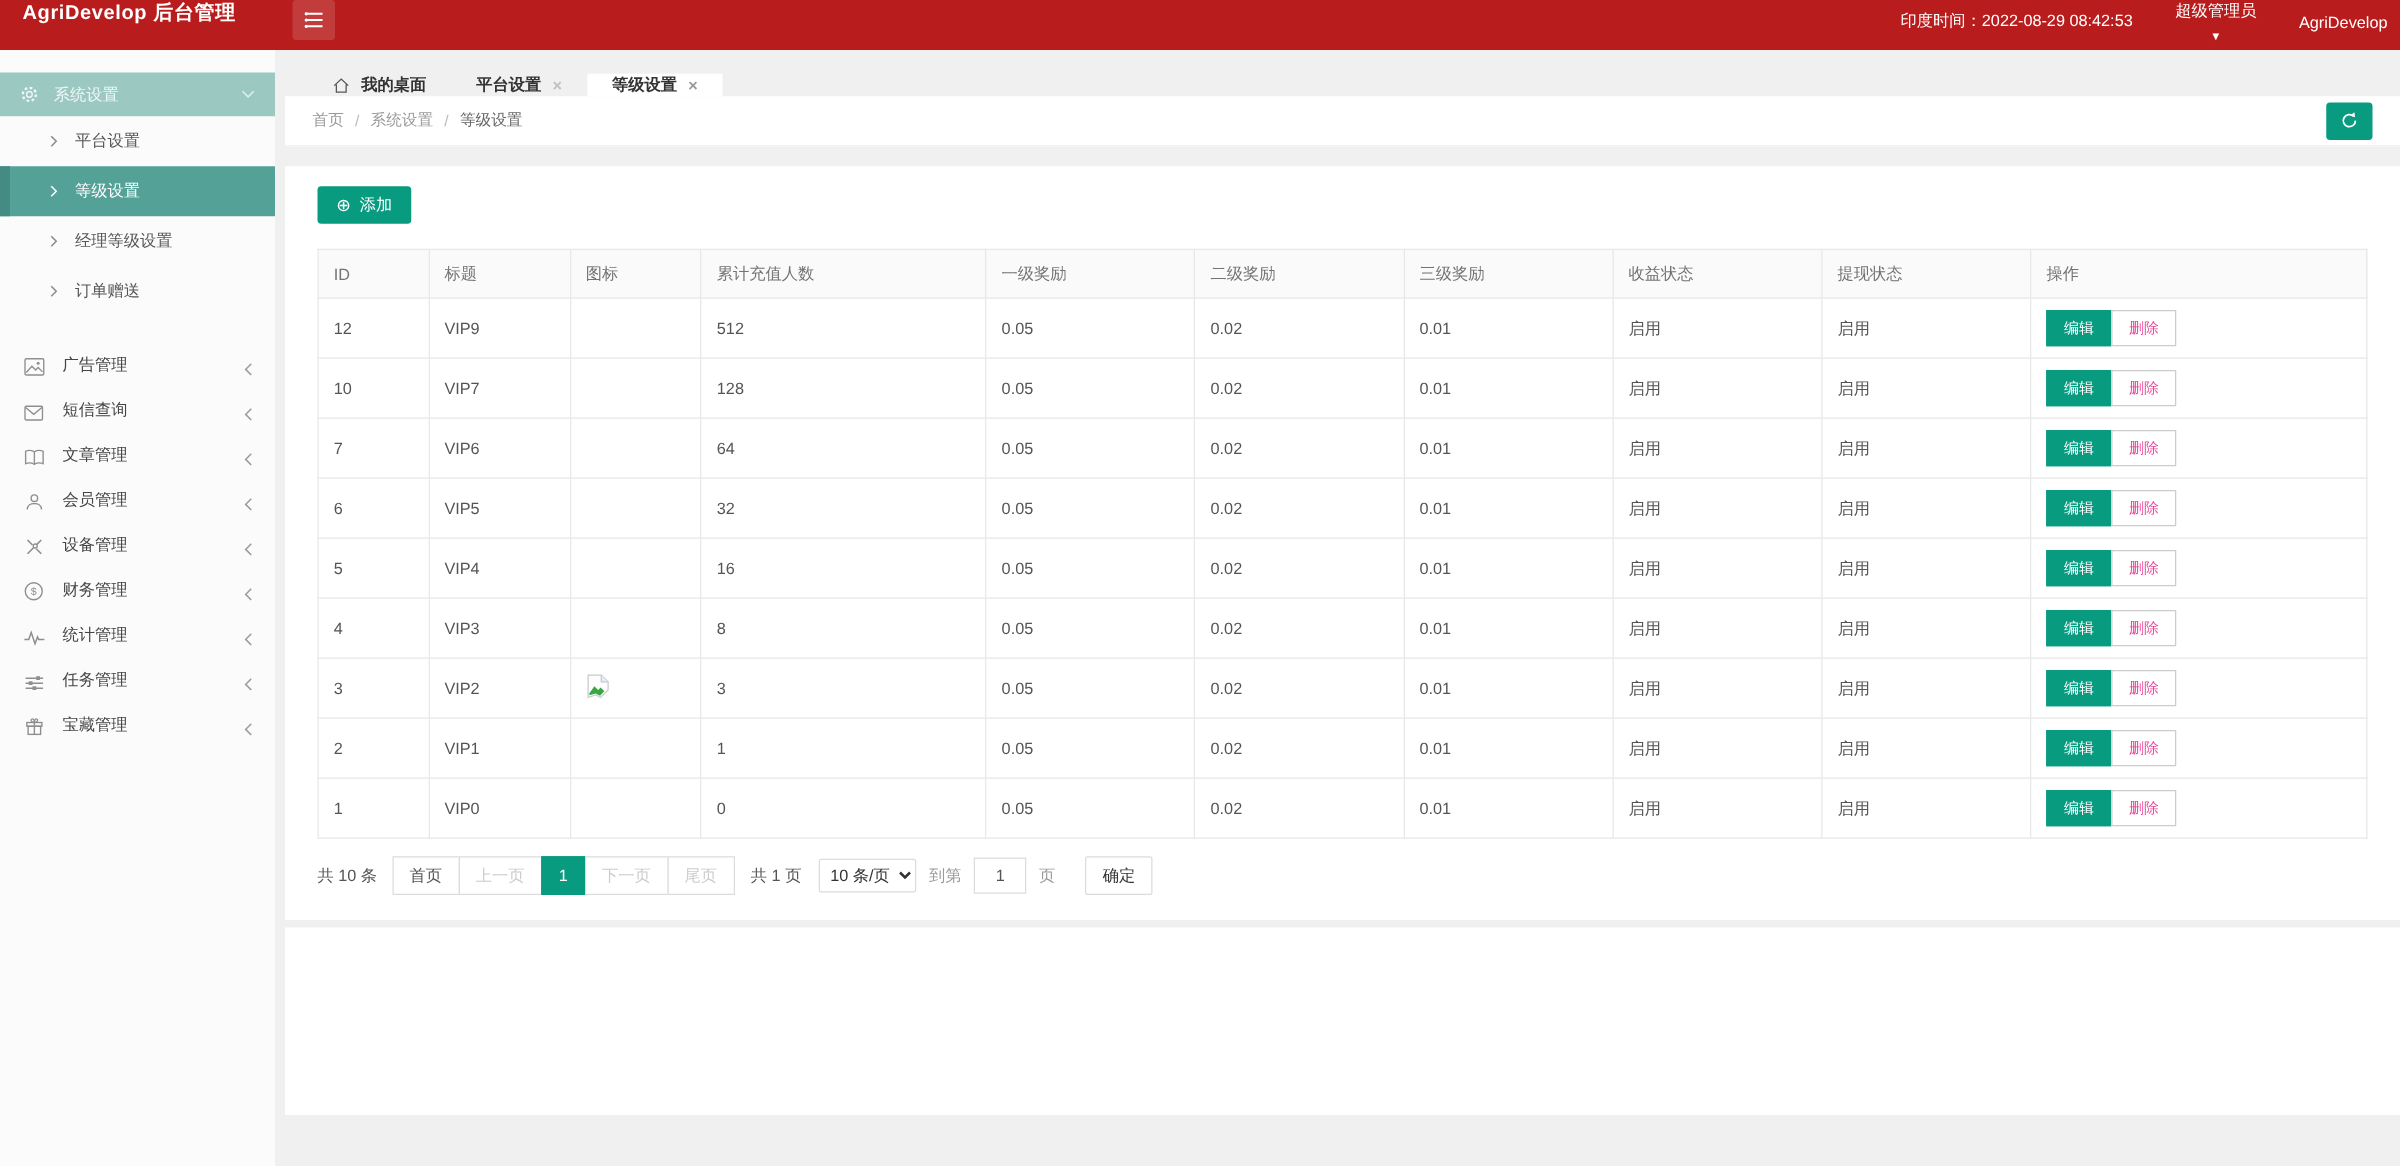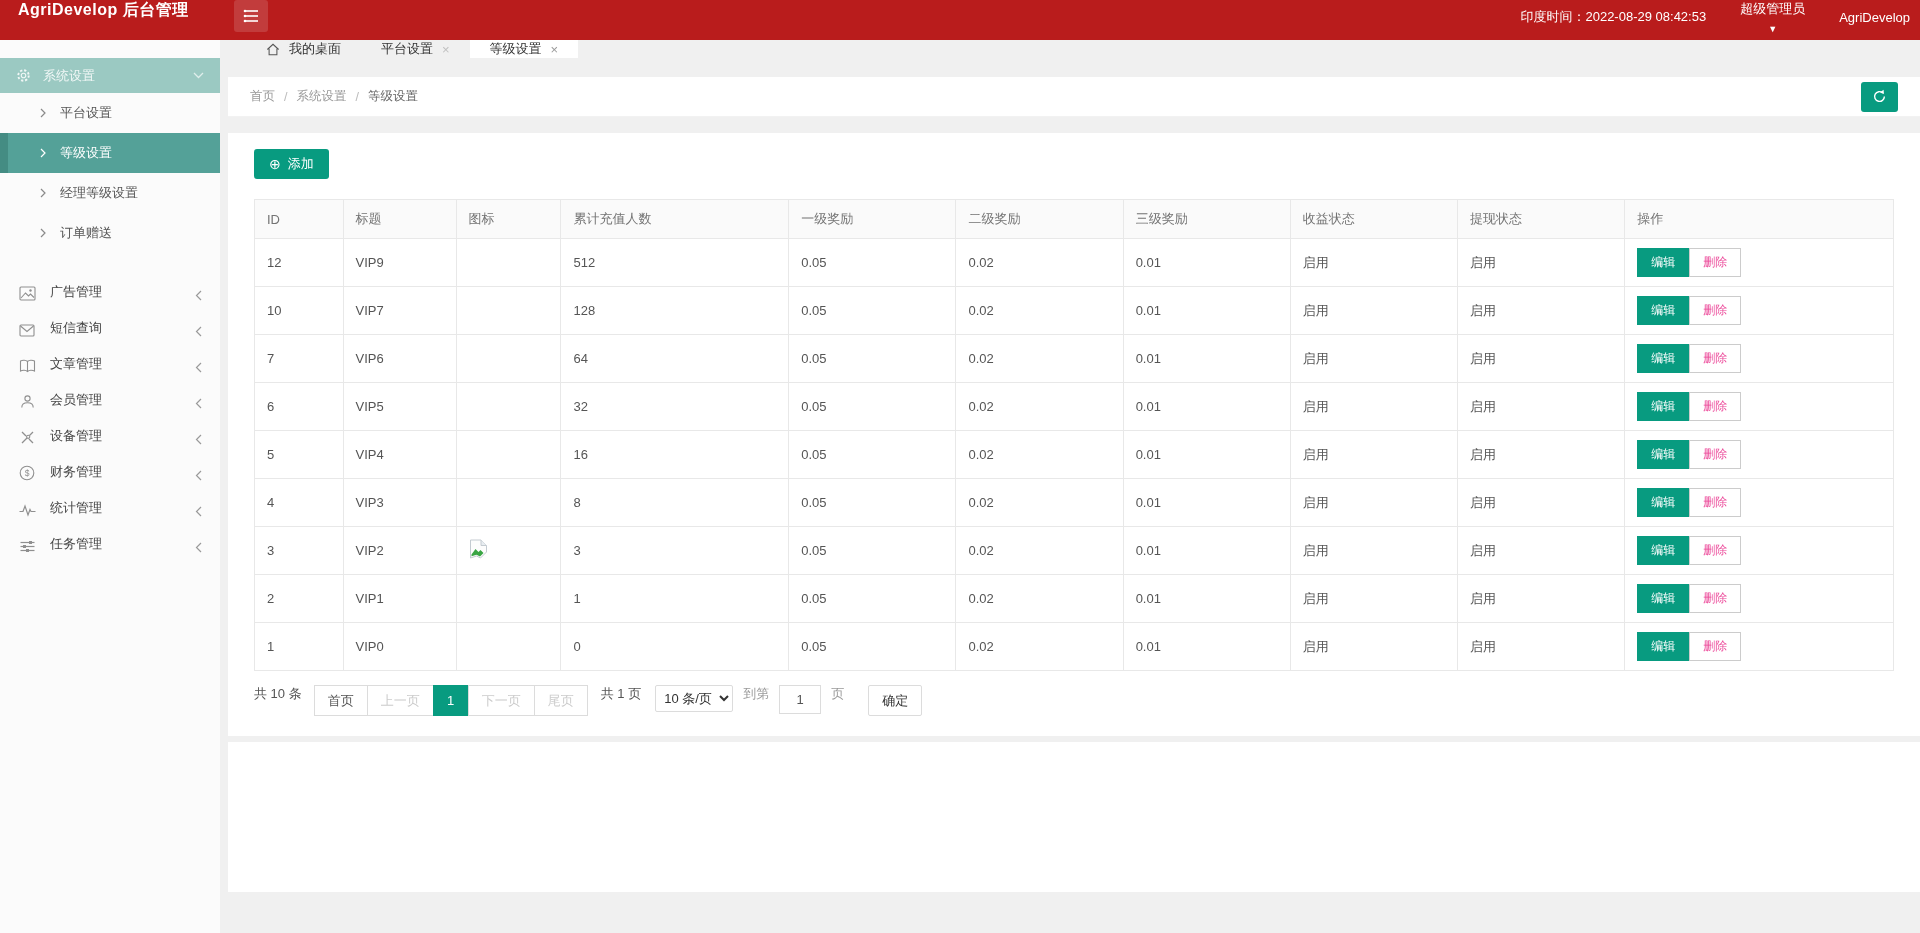--- a/index.html
+++ b/index.html
@@ -27,21 +27,21 @@
   .submenu .sub-item .arrow { color:#8a8a8a; display:flex; }
   .submenu .sub-item.active { background:#54a198; color:#fff; border-left:8px solid #448c83; padding-left:32px; }
   .submenu .sub-item.active .arrow { color:#fff; }
   .side-items { margin-top:12px; }
   .side-item { height:36px; display:flex; align-items:flex-end; gap:14px; padding:0 18px; color:#444; cursor:pointer; }
   .side-item .icon { width:18px; display:flex; justify-content:center; }
   .side-item .chev { margin-left:auto; color:#9a9a9a; display:flex; }
 
   
   .main { flex:1; display:flex; flex-direction:column; padding-left:8px; min-width:0; }
-  .tabbar { height:37px; background:#f0f0f0; display:flex; align-items:flex-start; padding-left:18px; }
+  .tabbar { height:37px; background:#f0f0f0; display:flex; align-items:flex-end; padding-left:18px;font-weight:bold; }
   .tab { display:flex; align-items:center; gap:9px; padding:0 20px; color:#333; cursor:pointer; white-space:nowrap; }
   .tab.active { background:#fff; }
   .tab .close { color:#c0c0c0; font-size:13px; line-height:1; }
   .tab.active .close { color:#9a9a9a; }
 
   .crumb-row { height:40px; background:#fff; display:flex; align-items:center; padding:0 22px; color:#999; font-size:12.5px; border-bottom:1px solid #f2f2f2; }
   .crumb-row .sep { margin:0 9px; color:#bbb; }
   .crumb-row .crumb:last-child { color:#666; }
   .refresh-btn { margin-left:auto; width:37px; height:30px; background:#089b80; border-radius:3px; display:flex; align-items:center; justify-content:center; cursor:pointer; }
 
@@ -52,21 +52,21 @@
   .add-btn .plus { font-size:14px; line-height:1; }
 
   table.grid { width:100%; border-collapse:collapse; margin-top:20px; table-layout:fixed; }
   table.grid th { background:#fafafa; font-weight:normal; color:#737373; text-align:left; padding:10px 12px; border:1px solid #e8e8e8; font-size:13px; }
   table.grid td { padding:9px 12px; border:1px solid #e8e8e8; color:#555; font-size:13px; height:41px; }
   td.status { color:#6fc37f; cursor:pointer; }
   .op-group { display:inline-flex; }
   .btn-edit { background:#089b80; border:1px solid #089b80; color:#fff; padding:5px 13px; font-size:12px; cursor:pointer; }
   .btn-del  { background:#fff; border:1px solid #ccc; color:#ec4899; padding:5px 13px; font-size:12px; cursor:pointer; }
 
-  .pager { display:flex; align-items:flex-start; margin-top:14px; gap:0; font-size:13px; color:#555; }
+  .pager { display:flex; align-items:center; margin-top:14px; gap:0; font-size:13px; color:#555; }
   .pager .total { margin-right:12px; }
   .pg-btn { height:31px; min-width:48px; padding:0 13px; background:#fff; border:1px solid #dcdcdc; display:inline-flex; align-items:center; justify-content:center; color:#555; cursor:pointer; margin-right:-1px; }
   .pg-btn.disabled { color:#ccc; cursor:default; }
   .pg-btn.cur { background:#089b80; border-color:#089b80; color:#fff; min-width:36px; padding:0; cursor:default; }
   .pages-label { margin:0 14px 0 14px; }
   select.page-size { height:27px; border:1px solid #dcdcdc; background:#fff; font-size:13px; padding:0 4px; color:#333; border-radius:2px; }
   .goto-prefix,.goto-suffix { color:#9b9b9b; margin:0 10px; }
   input.goto { width:42px; height:29px; border:1px solid #dcdcdc; text-align:center; font-size:13px; color:#555; }
   .confirm-btn { height:31px; padding:0 13px; background:#fff; border:1px solid #dcdcdc; font-size:13px; color:#333; cursor:pointer; margin-left:14px; border-radius:2px; }
 
@@ -243,20 +243,34 @@
               <rect x="3" y="5" width="3" height="3" fill="#8f8f8f"></rect>
               <rect x="6" y="9" width="3" height="3" fill="#8f8f8f"></rect>
             </svg>
           </span>
     <span class="lbl">任务管理</span>
     <svg class="chev" width="7" height="11" viewBox="0 0 7 11">
       <polyline points="6,1 1.5,5.5 6,10" fill="none" stroke="#9a9a9a" stroke-width="1.2"></polyline>
     </svg>
   </div>
 
+  <div class="side-item">
+    <span class="icon">
+            <svg width="15" height="15" viewBox="0 0 15 15">
+              <rect x="1.5" y="4" width="12" height="3" fill="none" stroke="#8f8f8f" stroke-width="1.1"></rect>
+              <rect x="2.5" y="7" width="10" height="6.5" fill="none" stroke="#8f8f8f" stroke-width="1.1"></rect>
+              <line x1="7.5" y1="4" x2="7.5" y2="13.5" stroke="#8f8f8f" stroke-width="1.1"></line>
+              <path d="M7.5 4 C5 4 4 1.5 5.8 1.2 C7 1 7.5 2.8 7.5 4 C7.5 2.8 8 1 9.2 1.2 C11 1.5 10 4 7.5 4 Z" fill="none" stroke="#8f8f8f" stroke-width="1"></path>
+            </svg>
+          </span>
+    <span class="lbl">宝藏管理</span>
+    <svg class="chev" width="7" height="11" viewBox="0 0 7 11">
+      <polyline points="6,1 1.5,5.5 6,10" fill="none" stroke="#9a9a9a" stroke-width="1.2"></polyline>
+    </svg>
+  </div>
 
 </div>
   </div>
 
   <div class="main">
     <div class="tabbar">
   <div class="tab">
     <span class="tab-icon" style="display: flex;">
       <svg width="14" height="13" viewBox="0 0 16 15">
         <path d="M1.5 7.5 L8 1.5 L14.5 7.5 M3.5 6.5 V13.5 H12.5 V6.5" fill="none" stroke="#555" stroke-width="1.2"></path>

